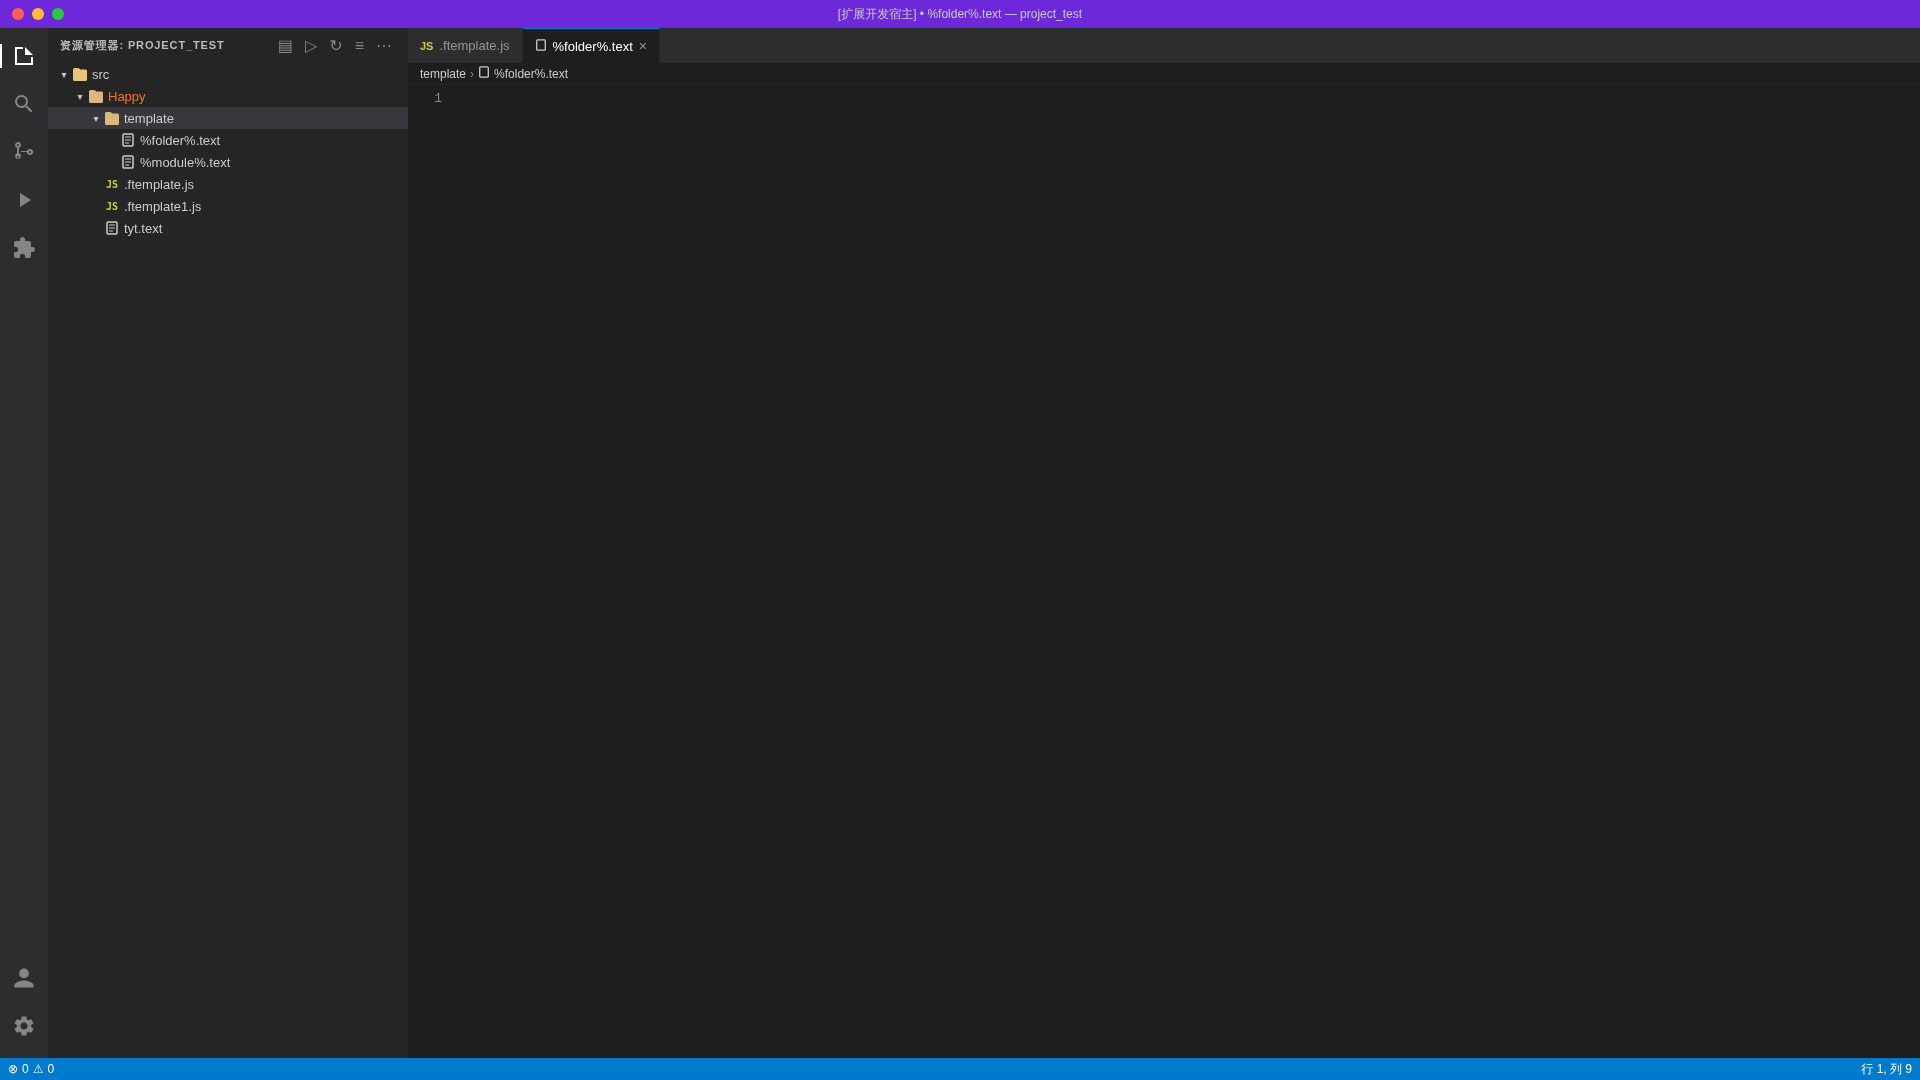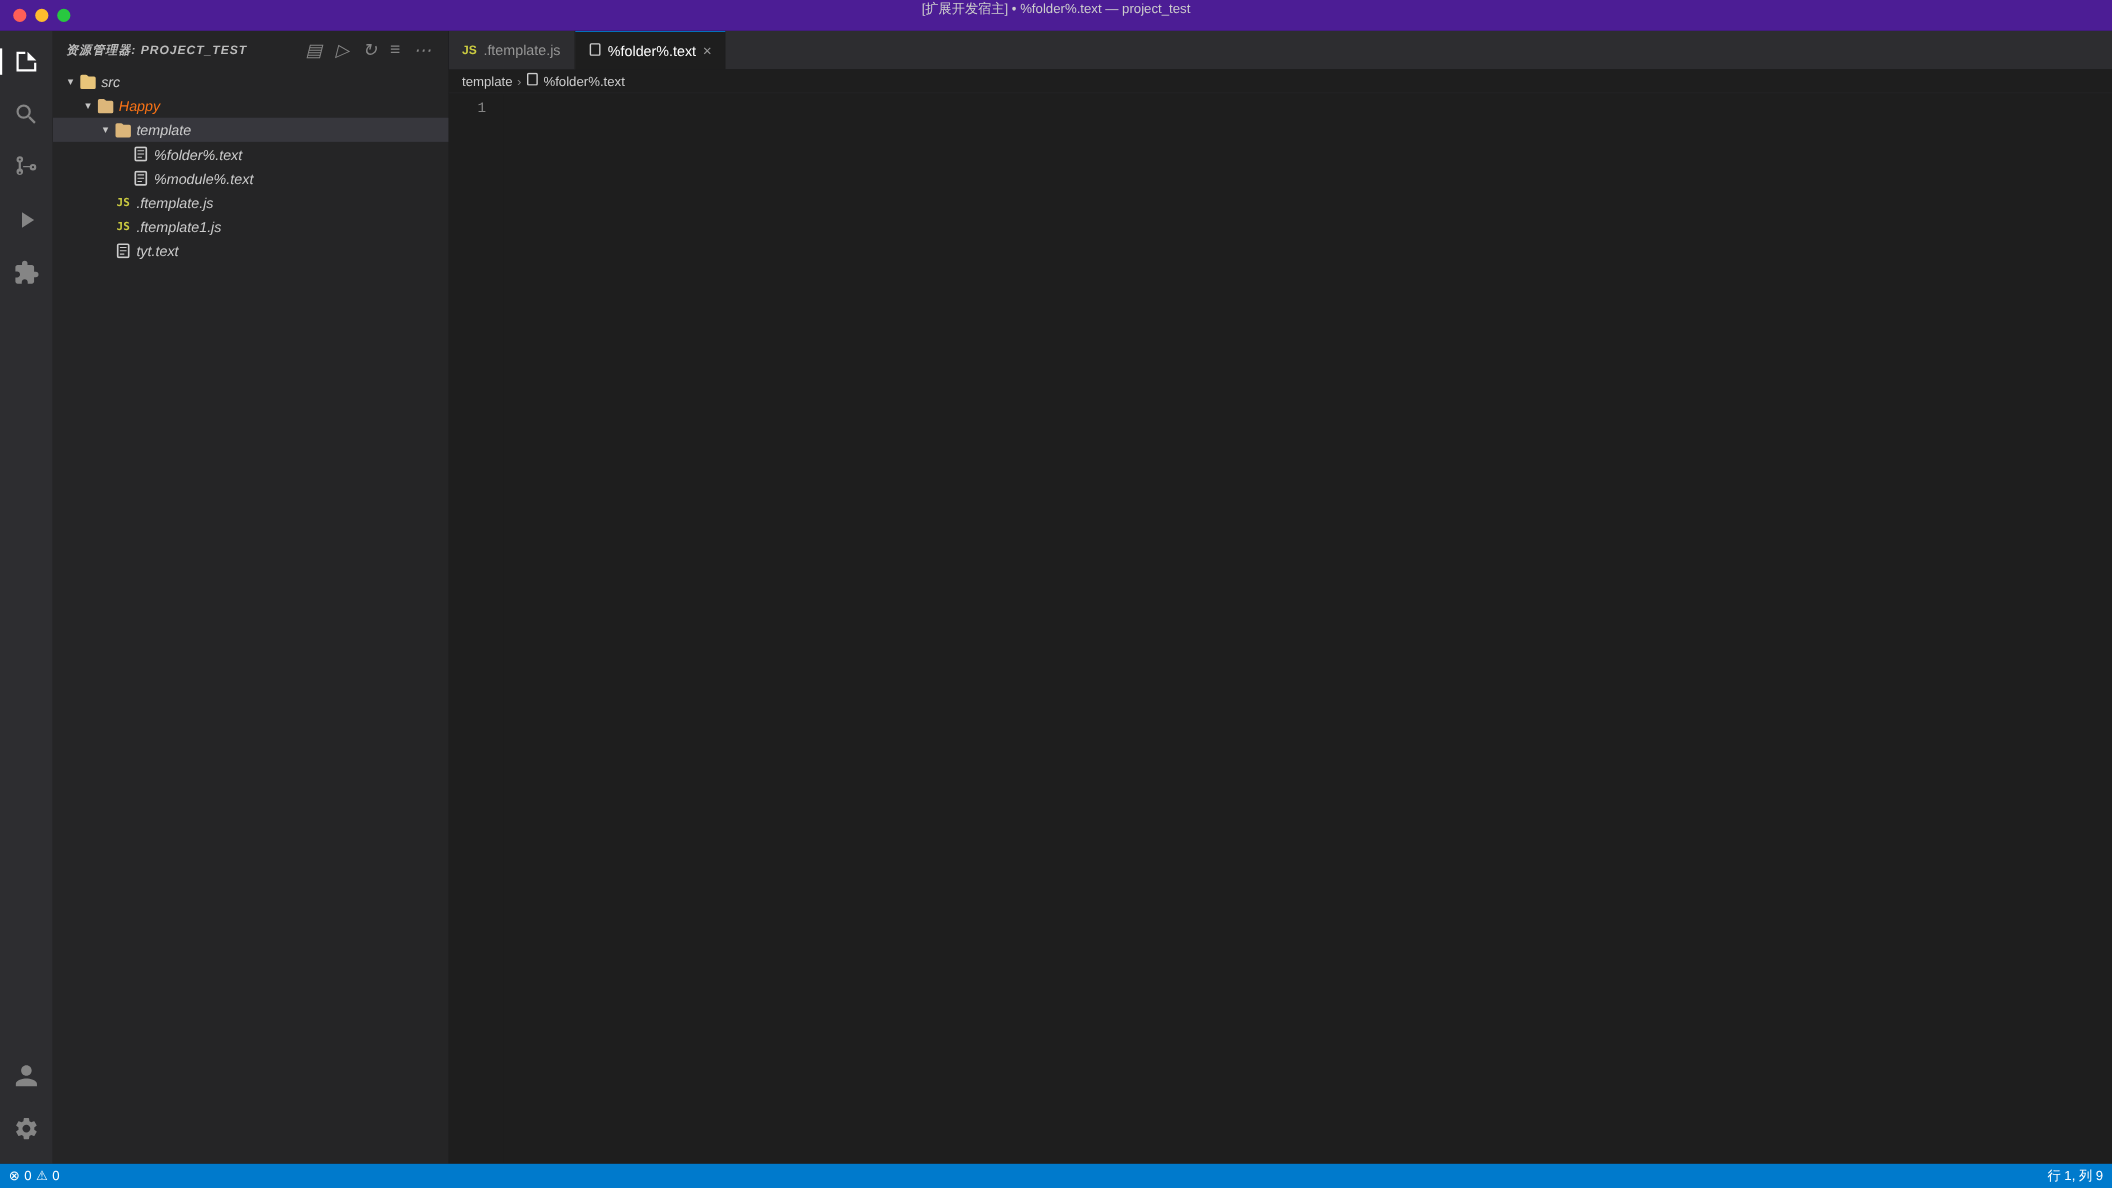--- a/index.html
+++ b/index.html
@@ -11,22 +11,23 @@
       font-family: -apple-system, 'Segoe UI', sans-serif;
       font-size: 13px;
       overflow: hidden;
       display: flex;
       flex-direction: column;
     }
 
     
     .titlebar {
       height: 28px;
-      background: #4c1d95;
-      display: flex;
+      background: #6d28d9;
+      display: flex;
+      align-items: center;
       position: relative;
       flex-shrink: 0;
     }
     .titlebar-buttons {
       display: flex;
       align-items: center;
       gap: 8px;
       padding-left: 12px;
     }
     .titlebar-btn {
@@ -105,21 +106,20 @@
       flex-shrink: 0;
       overflow: hidden;
     }
     .sidebar-header {
       height: 35px;
       display: flex;
       align-items: center;
       justify-content: space-between;
       padding: 0 12px;
       flex-shrink: 0;
-      font-style: italic;
     }
     .sidebar-header-title {
       font-size: 11px;
       font-weight: 700;
       text-transform: uppercase;
       letter-spacing: 0.08em;
       color: #bbbbbb;
     }
     .sidebar-header-actions {
       display: flex;
@@ -167,21 +167,20 @@
       width: 16px;
       height: 16px;
       display: inline-flex;
       align-items: center;
       justify-content: center;
       margin-right: 4px;
       flex-shrink: 0;
     }
     .tree-label {
       color: #cccccc;
-      font-style: italic;
     }
     .tree-label.folder {
       color: #f97316;
     }
 
     
     .editor-area {
       flex: 1;
       display: flex;
       flex-direction: column;

